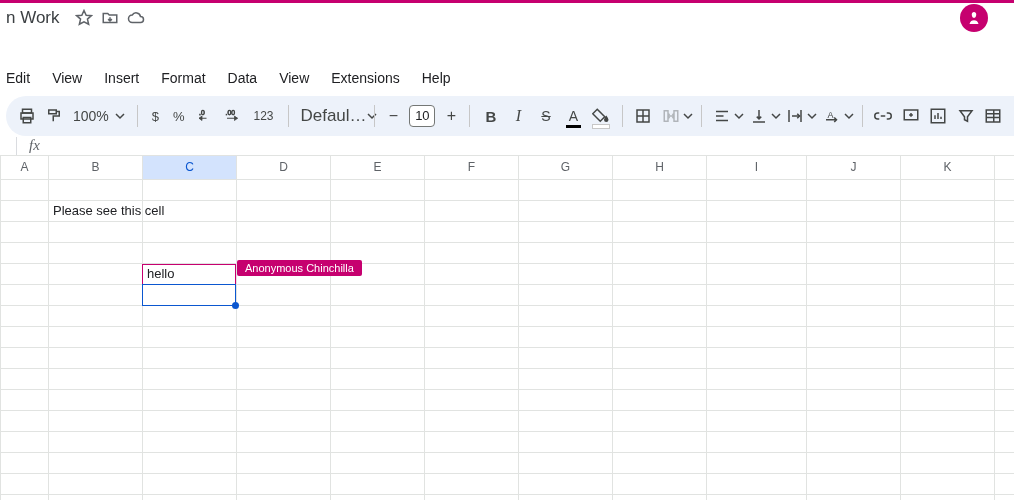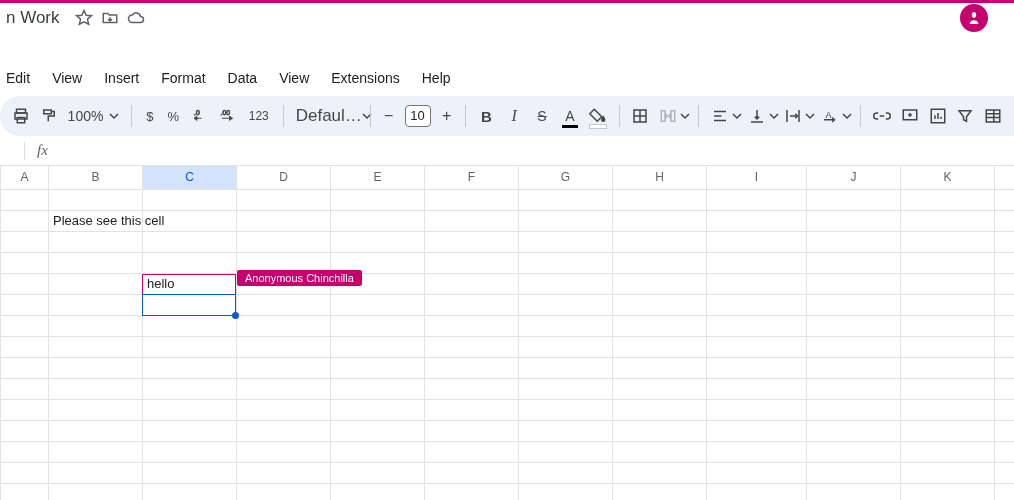--- a/index.html
+++ b/index.html
@@ -7,37 +7,37 @@
   .topbar-border { height:3px; background:#c6006f; }
   .titlebar { display:flex; align-items:center; padding:4px 8px 0 6px; height:26px; }
   .doc-title { font-size:17px; font-weight:400; color:#3c4043; padding-right:8px; }
   .title-icon { width:20px; height:20px; display:flex; align-items:center; justify-content:center; margin-left:6px; color:#5f6368; cursor:pointer;}
   .title-icon svg { width:18px; height:18px; }
   .spacer { flex:1; }
   .avatar { width:28px; height:28px; border-radius:50%; background:#c6006f; display:flex; align-items:center; justify-content:center; margin-right:18px;}
   .avatar svg { width:18px; height:18px; fill:#fff;}
   .menubar { display:flex; gap:18px; padding:4px 4px 8px 4px; font-size:14px; color:#202124;}
   .menubar .mitem { cursor:pointer; padding:2px 2px;margin-top:35px;}
-  .toolbar { display:flex; align-items:center; background:#edf2fa; border-radius:24px 0 0 24px; height:40px; margin:0 0 0 0; padding:0 8px; gap:2px; overflow:hidden;}
+  .toolbar { display:flex; align-items:center; background:#edf2fa; border-radius:24px 0 0 24px; height:40px; margin:0 0 0 6px; padding:0 8px; gap:2px; overflow:hidden;}
   .tbtn { width:28px; height:28px; display:flex; align-items:center; justify-content:center; color:#444746; border-radius:4px; cursor:pointer; position:relative;}
   .tbtn svg { width:18px; height:18px; stroke:#444746; }
   .sep { width:1px; height:22px; background:#c7c7c7; margin:0 6px;}
   .zoom { font-size:14px; color:#444746; padding:0 4px; display:flex; align-items:center; gap:6px; cursor:pointer;}
   .zoom .caret, .caret { display:inline-block; }
   .caret svg { width:10px; height:10px; }
   .txtbtn { font-size:13px; color:#444746; padding:0 6px; cursor:pointer;}
   .font-sel { display:flex; align-items:center; font-size:17px; color:#444746; width:70px; justify-content:space-between; cursor:pointer; padding:0 4px;}
   .fontsize-group { display:flex; align-items:center; gap:6px;}
   .fontsize-box { width:26px; height:22px; border:1px solid #747775; border-radius:4px; background:#fff; text-align:center; font-size:13px; line-height:20px;}
   .plusminus { width:20px; height:20px; display:flex; align-items:center; justify-content:center; color:#444746; cursor:pointer; font-size:16px;}
   .text-color-btn { position:relative; }
   .underline-bar { position:absolute; bottom:2px; left:5px; right:5px; height:3px; background:#000;}
   .fill-color-btn .underline-bar { background:#fff; outline:1px solid #c7c7c7;}
   .ddcaret { margin-left:-3px; }
-  .formula-bar { display:flex; align-items:center; height:30px; border-bottom:1px solid #e1e3e1; padding-left:20px;}
+  .formula-bar { display:flex; align-items:center; height:20px; border-bottom:1px solid #e1e3e1; padding-left:12px;}
   .fx-sep { width:1px; height:18px; background:#dadce0; margin:0 8px 0 4px;}
   .fx { font-style:italic; font-family:"Times New Roman",serif; color:#5f6368; font-size:15px; padding:0 4px;}
   .fx-input { flex:1; border:none; outline:none; font-size:13px; height:100%; }
   
   .grid-wrap { position:relative; }
   table.sheet { border-collapse:collapse; table-layout:fixed; width:1014px;}
   table.sheet th, table.sheet td { border:1px solid #e1e3e1; font-size:12px; }
   table.sheet thead th { background:#fff; color:#5f6368; font-weight:400; height:23px; text-align:center; border-top:none;}
   table.sheet thead th.sel { background:#d3e3fd; color:#0b57d0;}
   table.sheet tbody td { height:21px; padding:0 4px; color:#202124; font-size:13px; vertical-align:middle; background:#fff;}

